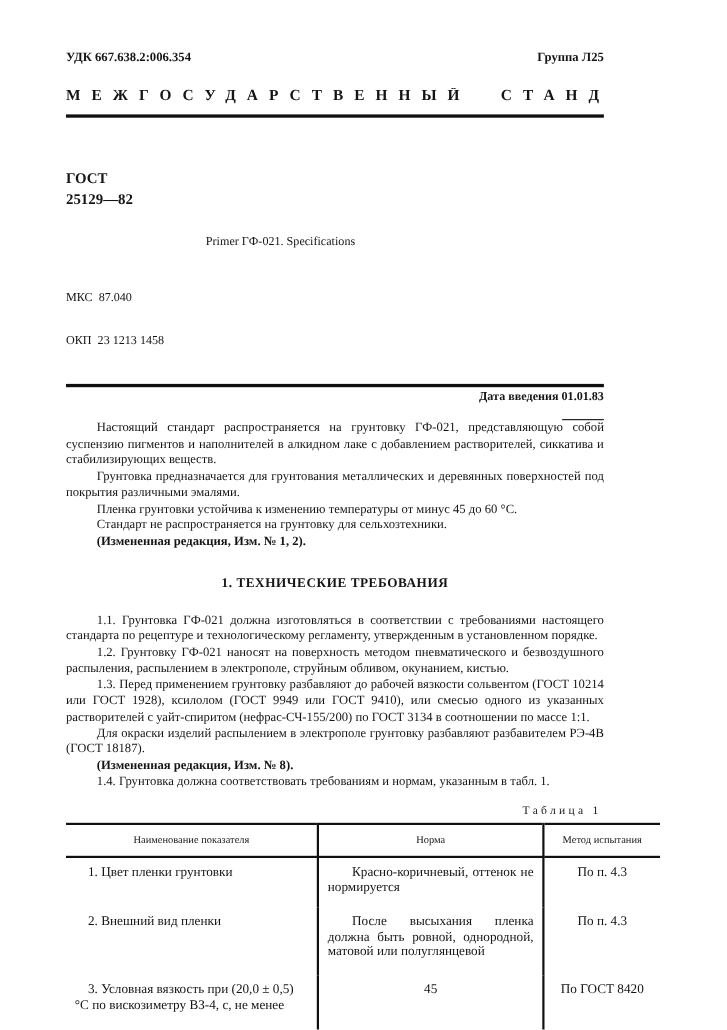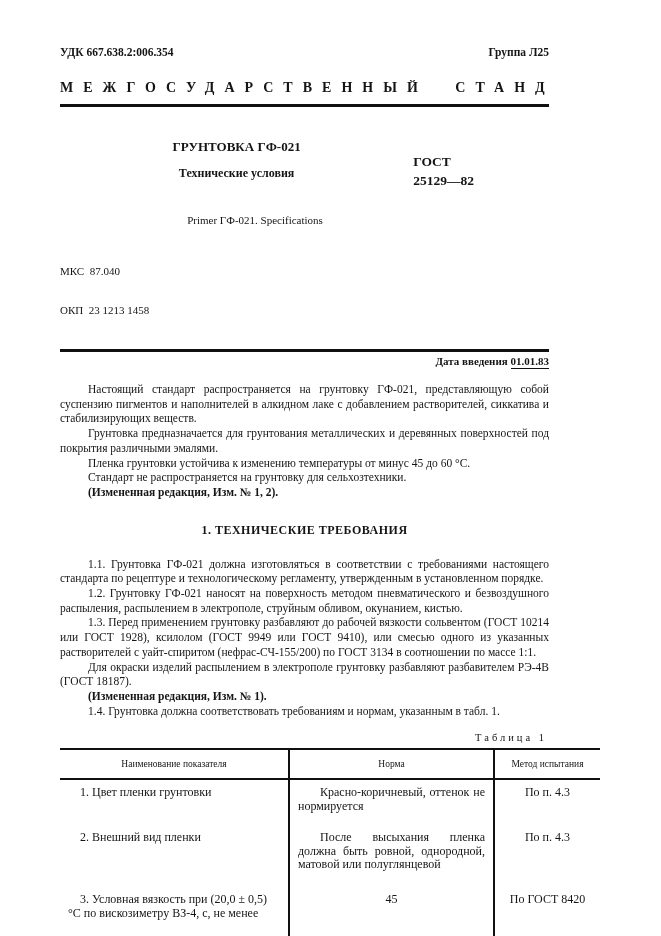--- a/index.html
+++ b/index.html
@@ -28,21 +28,21 @@
   .rule-top { margin-top: 8px; }
   .title-block { display: flex; margin-top: 32px; }
   .title-left { width: 390px; text-align: center; }
   .doc-title { font-size: 13px; font-weight: bold; }
   .doc-subtitle { font-size: 12px; font-weight: bold; margin-top: 11px; }
   .gost-block { width: 150px; text-align: left; font-size: 13.5px; font-weight: bold; line-height: 19px; margin-top: 13px; }
   .doc-title-en { width: 390px; text-align: center; font-size: 11px; margin-top: 24px; }
   .codes { margin-top: 13px; font-size: 11px; line-height: 13px; white-space: pre; }
   .rule-date { margin-top: 6px; }
   .date-row { margin-top: 3px; text-align: right; font-size: 11px; font-weight: bold; }
-  .date-value { border-bottom: 1.5px solid #101010; padding-bottom: 1px; }
+  .date-value { border-bottom: 1.5px solid #101010; padding-bottom: 14px; }
   .body-text { margin-top: 15px; }
   .body-text p, .section p {
     margin: 0; font-size: 11.5px; line-height: 14.7px;
     text-align: justify; text-indent: 28px;
   }
   p.bold { font-weight: bold; }
   .section-heading {
     margin: 23px 0 19px 0;
     text-align: center; font-size: 12px; font-weight: bold; letter-spacing: 0.5px;
   }
@@ -84,24 +84,20 @@
   <div class="row-between udk-row">
     <span>УДК 667.638.2:006.354</span>
     <span>Группа Л25</span>
   </div>
 
   <div class="standard-type">МЕЖГОСУДАРСТВЕННЫЙ СТАНДАРТ</div>
 
   <div class="rule rule-top"></div>
 
   <div class="title-block">
-    <div class="title-left">
-      <div class="doc-title">ГРУНТОВКА ГФ-021</div>
-      <div class="doc-subtitle">Технические условия</div>
-    </div>
     <div class="gost-block">
       <div>ГОСТ</div>
       <div>25129—82</div>
     </div>
   </div>
 
   <div class="doc-title-en">Primer ГФ-021. Specifications</div>
 
   <div class="codes">
     <div>МКС  87.040</div>
@@ -122,21 +118,21 @@
     <p>Стандарт не распространяется на грунтовку для сельхозтехники.</p>
     <p class="bold">(Измененная редакция, Изм. № 1, 2).</p>
   </div>
 
   <div class="section">
     <div class="section-heading">1.  ТЕХНИЧЕСКИЕ ТРЕБОВАНИЯ</div>
     <p>1.1.  Грунтовка ГФ-021 должна изготовляться в соответствии с требованиями настоящего стандарта по рецептуре и технологическому регламенту, утвержденным в установленном порядке.</p>
     <p>1.2.  Грунтовку ГФ-021 наносят на поверхность методом пневматического и безвоздушного распыления, распылением в электрополе, струйным обливом, окунанием, кистью.</p>
     <p>1.3.  Перед применением грунтовку разбавляют до рабочей вязкости сольвентом (ГОСТ 10214 или ГОСТ 1928), ксилолом (ГОСТ 9949 или ГОСТ 9410), или смесью одного из указанных растворителей с уайт-спиритом (нефрас-СЧ-155/200) по ГОСТ 3134 в соотношении по массе 1:1.</p>
     <p>Для окраски изделий распылением в электрополе грунтовку разбавляют разбавителем РЭ-4В (ГОСТ 18187).</p>
-    <p class="bold">(Измененная редакция, Изм. № 1).</p>
+    <p class="bold">(Измененная редакция, Изм. № 8).</p>
     <p>1.4.  Грунтовка должна соответствовать требованиям и нормам, указанным в табл. 1.</p>
   </div>
 
   <div class="table-caption">Таблица 1</div>
 
   <table class="req-table">
     <colgroup>
         <col class="c1">
         <col class="c2">
         <col class="c3">

